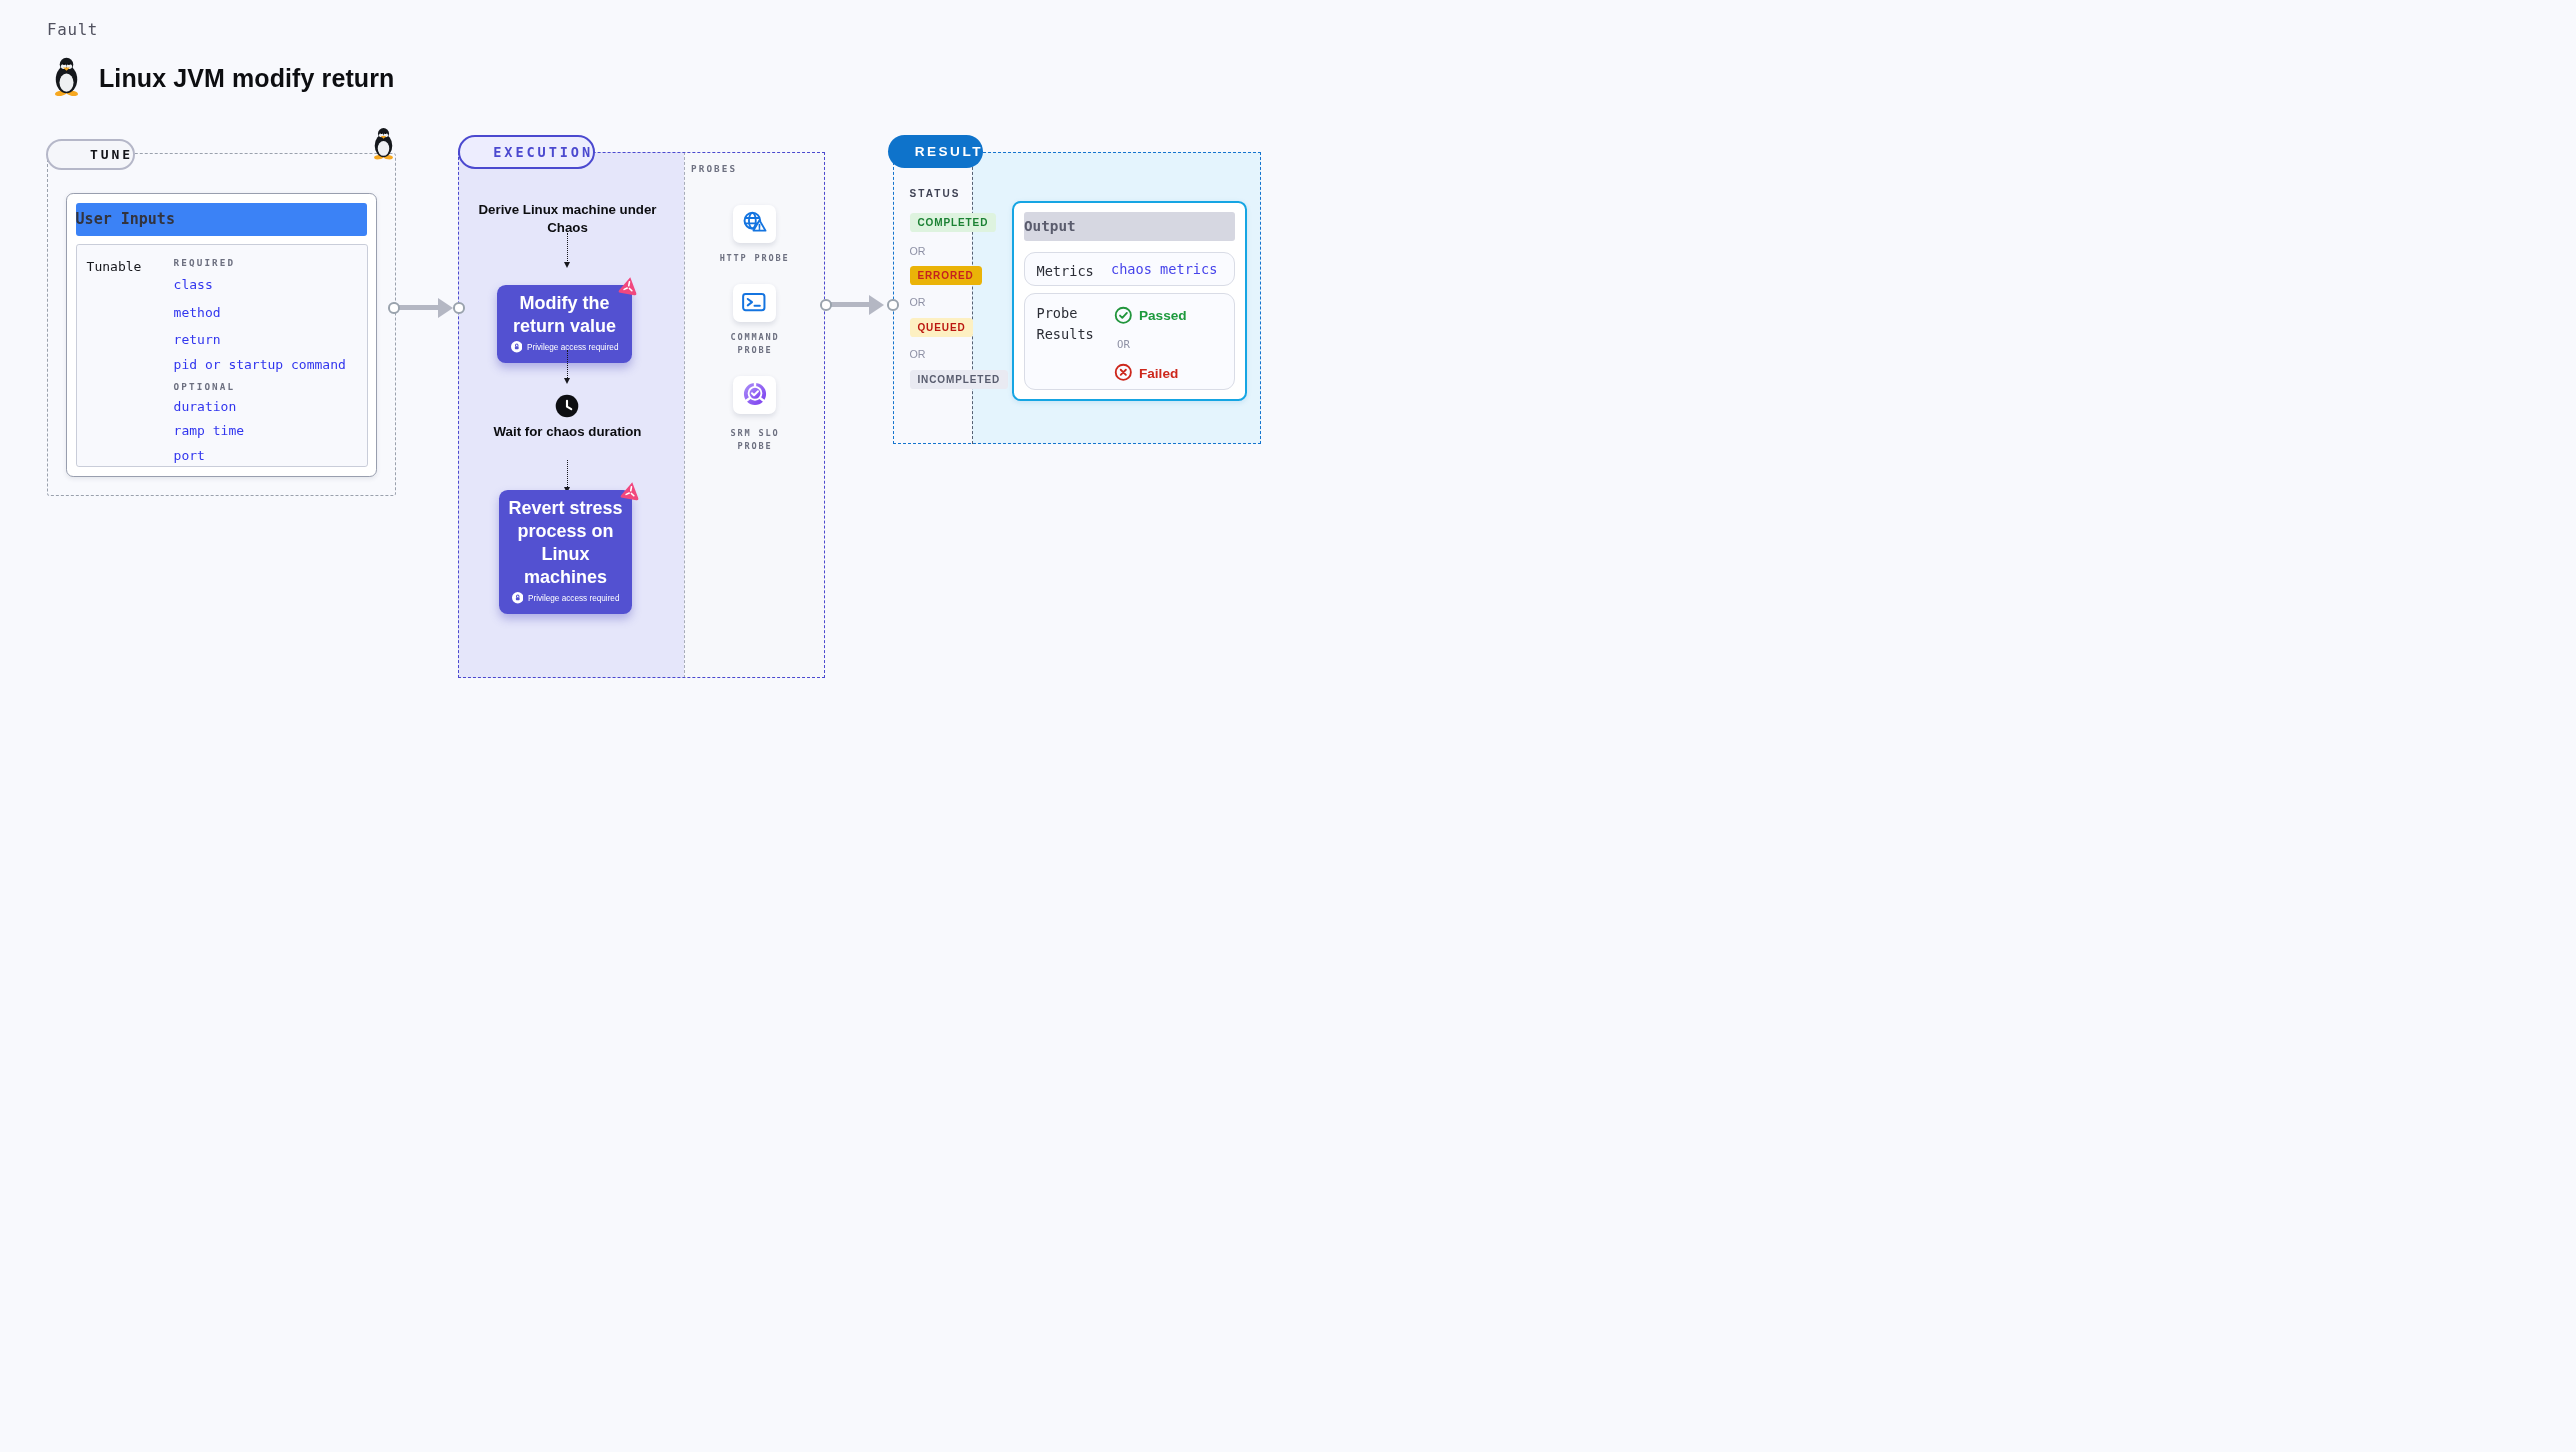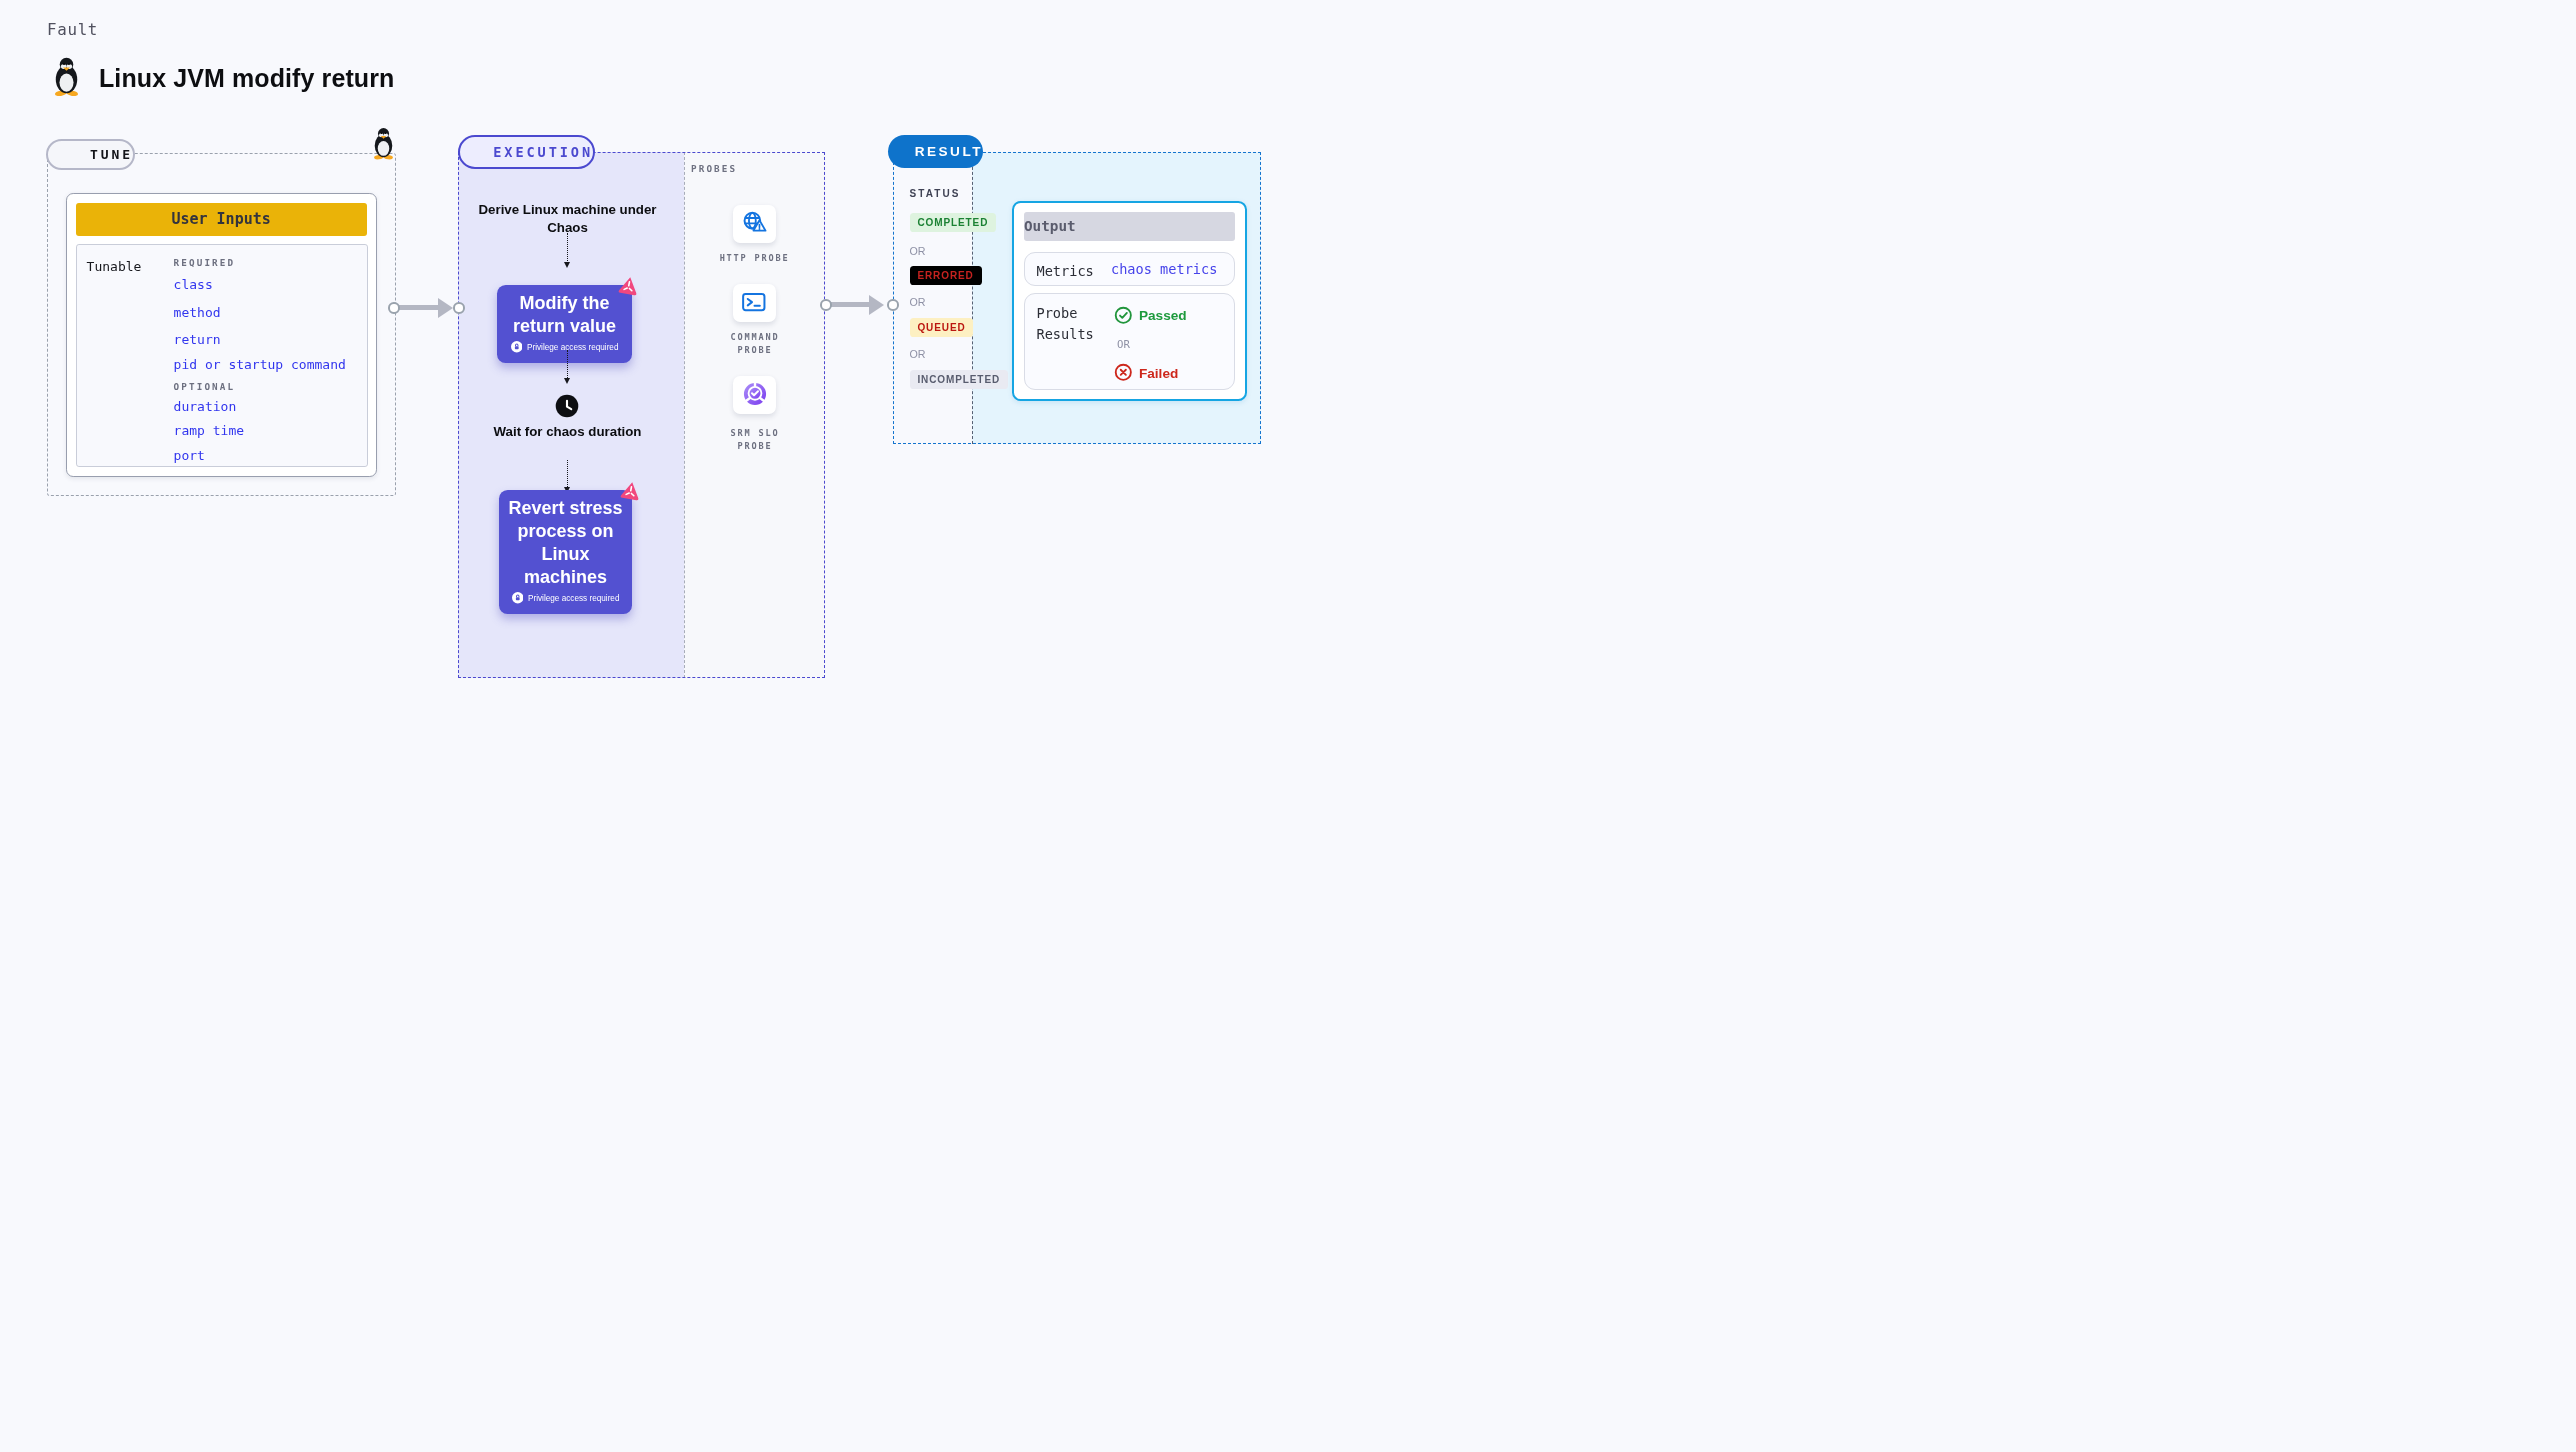--- a/index.html
+++ b/index.html
@@ -15,22 +15,22 @@
   
   .pill{border-radius:18.6px;text-align:right;font-weight:700;letter-spacing:2.9px;}
 
   
   #tune-section{left:43px;top:126px;width:358px;height:373px;}
   .tune-box{left:4.3px;top:26.5px;width:347px;height:341px;border:1.8px dashed #9aa1ad;border-radius:2.9px;}
   .tune-pill{left:2.9px;top:13px;width:85px;height:27px;line-height:27px;background:#f5f6fa;
              border:2.1px solid #b5b7c8;font-size:13px;color:#131419;}
   .ui-card{left:23px;top:67px;width:309px;height:282px;background:#ffffff;border:1.8px solid #989eae;
            border-radius:7.2px;box-shadow:0 1.4px 4.3px rgba(60,65,90,.10);}
-  .ui-header{left:8.6px;top:8.6px;width:291px;height:33px;line-height:33px;background:#eab308;border-radius:2.9px;
-             text-align:center;font-size:15px;font-weight:600;color:#33343e;}
+  .ui-header{left:8.6px;top:8.6px;width:291px;height:33px;line-height:33px;background:#3b82f6;border-radius:2.9px;
+             text-align:left;font-size:15px;font-weight:600;color:#33343e;}
   .ui-body{left:8.6px;top:50px;width:290px;height:221px;background:#f8f9fd;border:1.1px solid #c9cdd9;border-radius:2.9px;}
   .tunable-label{left:10px;top:14.3px;font-size:13px;color:#17181d;}
   .group-heading{font-size:9.3px;letter-spacing:2.1px;color:#6d7080;font-weight:600;}
   .field{font-size:13px;color:#3236ee;}
 
   
   .conn-dot{width:11.5px;height:11.5px;border-radius:50%;background:#ffffff;border:2.1px solid #9aa3ad;box-sizing:border-box;z-index:6;}
   .arrow-line{height:5px;background:#b4b7c3;z-index:5;}
   .arrow-head{width:0;height:0;border-top:10px solid transparent;border-bottom:10px solid transparent;
               border-left:15.8px solid #b4b7c3;z-index:5;}
@@ -64,21 +64,21 @@
   
   #result-section{left:888px;top:126px;width:387px;height:330px;}
   .result-border{left:5px;top:26px;width:368px;height:292px;border:1.8px dashed #1474ce;box-sizing:border-box;z-index:2;}
   .result-fill{left:84px;top:26px;width:289px;height:292px;background:#e4f4fd;border-left:1.4px dashed #566073;box-sizing:border-box;z-index:1;}
   .result-pill{left:0px;top:9.3px;width:95px;height:33px;line-height:33px;background:#0e73cb;color:#ffffff;
                font-size:13.6px;letter-spacing:2.5px;z-index:5;}
   .status-heading{left:21.5px;top:62px;font-size:10px;letter-spacing:2.1px;font-weight:700;color:#3f4254;z-index:3;}
   .status-badge{left:21.5px;height:19.3px;line-height:19.3px;padding:0 7.9px;border-radius:3.6px;font-size:10px;
                 font-weight:700;letter-spacing:0.9px;z-index:3;}
   .badge-completed{background:#def3df;color:#1b8133;}
-  .badge-errored{background:#000000;color:#c5221f;}
+  .badge-errored{background:#eab308;color:#c5221f;}
   .badge-queued{background:#fdf0c2;color:#bb1710;}
   .badge-incompleted{background:#e9eaf2;color:#585c6e;}
   .or-label{left:21.5px;font-size:10.7px;color:#8e91a5;z-index:3;}
 
   .output-card{left:124px;top:75px;width:235px;height:200px;background:#ffffff;border:2.1px solid #15a5e3;
                border-radius:8.6px;box-sizing:border-box;z-index:3;box-shadow:0 1.4px 5.7px rgba(20,120,190,.12);}
   .output-header{left:10px;top:9.3px;width:211px;height:29px;line-height:29px;background:#d6d7e1;border-radius:2.9px;
                  text-align:left;font-size:14.3px;font-weight:600;color:#5a5c6d;}
   .output-row{left:10px;width:211px;background:#fafbff;border:1.1px solid #d9dce6;border-radius:11px;box-sizing:border-box;}
   .row-metrics{top:49px;height:34px;}

